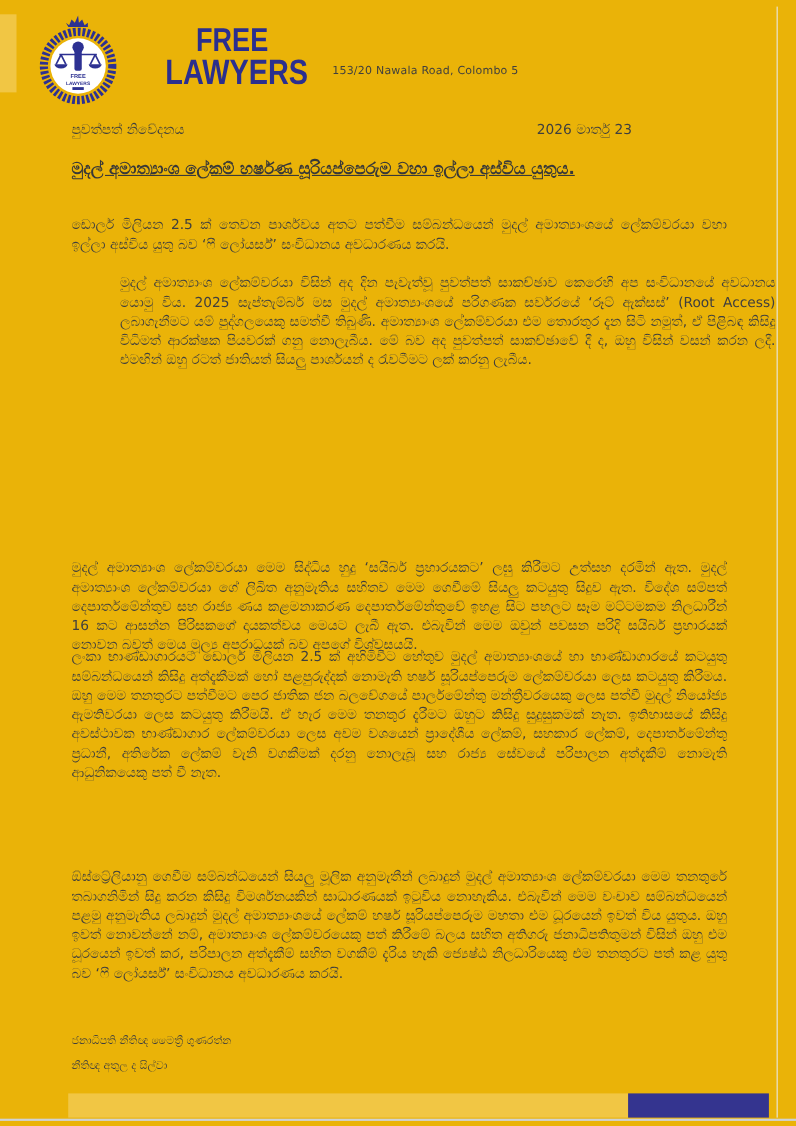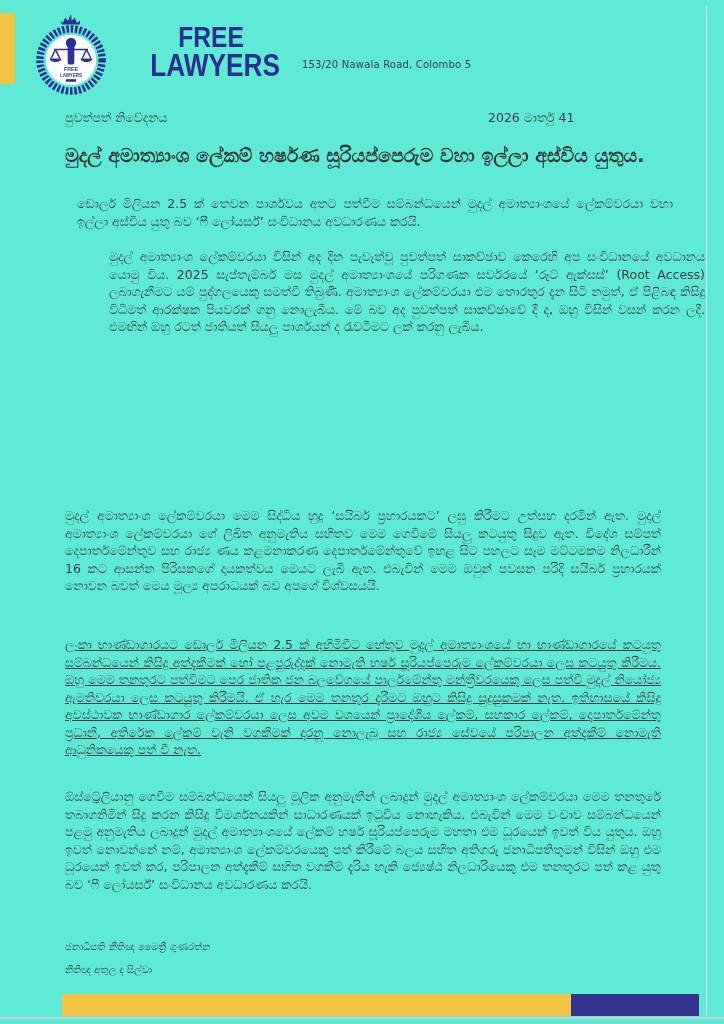--- a/index.html
+++ b/index.html
@@ -2,21 +2,21 @@
 <html><head>
 <meta charset="utf-8">
 <style>
   html,body { margin:0; padding:0; }
   body {
     width:724px; height:1024px; position:relative; overflow:hidden;
     background:#ffffff;
     font-family:"DejaVu Sans", sans-serif;
     -webkit-font-smoothing:antialiased;
   }
-  .page { position:absolute; inset:0; background:#5eead4; }
+  .page { position:absolute; inset:0; background:#eab308; }
 
   
   .edge-right  { position:absolute; left:706px; top:6px;  width:1px;  height:1010px; background:#e9e9e9; }
   .edge-bottom { position:absolute; left:0;     top:1017px; width:724px; height:2px; background:#cfd2d4; }
 
   
   .accent-top-left { position:absolute; left:0; top:13px; width:15px; height:71px; background:#F1C644; }
   .footer-bars { position:absolute; left:62px; top:994px; height:22px; display:flex; }
   .footer-bar-yellow { width:509px; height:22px; background:#F1C644; }
   .footer-bar-blue   { width:128px; height:22px; background:#34348F; }
@@ -28,24 +28,24 @@
   .brand-line { font-family:"Liberation Sans", sans-serif; font-weight:bold; line-height:0.92; }
   .brand-line > span { display:inline-block; transform:scaleX(0.82); transform-origin:center; white-space:nowrap; }
   .brand-line.l1 { font-size:30px; }
   .brand-line.l2 { font-size:32px; }
   .address { margin-left:16px; margin-top:47px; font-size:10px; color:#4d4d4d; letter-spacing:0.2px; }
 
   
   .doc-text { color:#3f3f3f; }
   .meta-row { position:absolute; left:65px; top:110px; width:595px; font-size:12.5px; }
   .doc-date { position:absolute; left:423px; top:0; }
-  .title { position:absolute; left:65px; top:144px; width:595px; font-size:19px; font-weight:bold; color:#383838; }
+  .title { position:absolute; left:65px; top:144px; width:595px; font-size:15px; font-weight:bold; color:#383838;text-decoration:underline; }
   .para { position:absolute; left:65px; width:596px; font-size:12.5px; line-height:17.5px; text-align:justify; margin:0; }
-  .p1 { top:195px;margin-left:12px; } .p2 { top:248px;margin-left:44px; } .p3 { top:392px; }
-  .p4 { top:507px; } .p5 { top:636px;text-decoration:underline; } .p6 { top:788px; }
+  .p1 { top:195px; } .p2 { top:248px;margin-left:44px; } .p3 { top:392px; }
+  .p4 { top:507px; } .p5 { top:588px; } .p6 { top:788px; }
   .signature { position:absolute; left:65px; top:935px; font-size:10px; line-height:23px; }
 </style>
 </head>
 <body>
 
 <div class="page">
 
   <div class="accent-top-left"></div>
 
   <div class="header">
@@ -77,21 +77,21 @@
     <div class="brand">
       <div class="brand-line l1"><span>FREE</span></div>
       <div class="brand-line l2"><span>LAWYERS</span></div>
     </div>
 
     <div class="address doc-text">153/20 Nawala Road, Colombo 5</div>
   </div>
 
   <div class="meta-row doc-text">
     <span>පුවත්පත් නිවේදනය</span>
-    <span class="doc-date">2026 මාර්තු 41</span>
+    <span class="doc-date">2026 මාර්තු 23</span>
   </div>
 
   <div class="title">මුදල් අමාත්‍යාංශ ලේකම් හර්ෂණ සූරියප්පෙරුම වහා ඉල්ලා අස්විය යුතුය.</div>
 
   <p class="para doc-text p1">ඩොලර් මිලියන 2.5 ක් තෙවන පාර්ශවය අතට පත්වීම සම්බන්ධයෙන් මුදල් අමාත්‍යාංශයේ ලේකම්වරයා වහා ඉල්ලා අස්විය යුතු බව ‘ෆී ලෝයර්ස්’ සංවිධානය අවධාරණය කරයි.</p>
   <p class="para doc-text p2">මුදල් අමාත්‍යාංශ ලේකම්වරයා විසින් අද දින පැවැත්වූ පුවත්පත් සාකච්ඡාව කෙරෙහි අප සංවිධානයේ අවධානය යොමු විය.  2025 සැප්තැම්බර් මස මුදල් අමාත්‍යාංශයේ පරිගණක සර්වරයේ ‘රූට් ඇක්සස්’ (Root Access) ලබාගැනීමට යම් පුද්ගලයෙකු සමත්වී තිබුණි.  අමාත්‍යාංශ ලේකම්වරයා එම තොරතුර දැන සිටි නමුත්, ඒ පිළිබඳ කිසිදු විධිමත් ආරක්ෂක පියවරක් ගනු නොලැබීය.  මේ බව අද පුවත්පත් සාකච්ඡාවේ දී ද, ඔහු විසින් වසන් කරන ලදී.  එමඟින් ඔහු රටත් ජාතියත් සියලු පාර්ශයන් ද රැවටීමට ලක් කරනු ලැබීය.</p>
   <p class="para doc-text p4">මුදල් අමාත්‍යාංශ ලේකම්වරයා මෙම සිද්ධිය හුදු ‘සයිබර් ප්‍රහාරයකට’ ලඝු කිරීමට උත්සහ දරමින් ඇත.  මුදල් අමාත්‍යාංශ ලේකම්වරයා ගේ ලිඛිත අනුමැතිය සහිතව මෙම ගෙවීමේ සියලු කටයුතු සිදුව ඇත.  විදේශ සම්පත් දෙපාර්තමේන්තුව සහ රාජ්‍ය ණය කළමනාකරණ දෙපාර්තමේන්තුවේ ඉහළ සිට පහලට සෑම මට්ටමකම නිලධාරීන් 16 කට ආසන්න පිරිසකගේ දායකත්වය මෙයට ලැබී ඇත. එබැවින් මෙම ඔවුන් පවසන පරිදි සයිබර් ප්‍රහාරයක් නොවන බවත් මෙය මූල්‍ය අපරාධයක් බව අපගේ විශ්වසයයි.</p>
   <p class="para doc-text p5">ලංකා භාණ්ඩාගාරයට ඩොලර් මිලියන 2.5 ක් අහිමිවීට හේතුව මුදල් අමාත්‍යාංශයේ හා භාණ්ඩාගාරයේ කටයුතු සම්බන්ධයෙන් කිසිදු අත්දැකීමක් හෝ පළපුරුද්දක් නොමැති හර්ෂ සූරියප්පෙරුම ලේකම්වරයා ලෙස කටයුතු කිරීමය.   ඔහු මෙම තනතුරට පත්වීමට පෙර ජාතික ජන බලවේගයේ පාර්ලමේන්තු මන්ත්‍රීවරයෙකු ලෙස පත්වී මුදල් නියෝජ්‍ය ඇමතිවරයා ලෙස කටයුතු කිරීමයි.  ඒ හැර මෙම තනතුර දැරීමට ඔහුට කිසිදු සුදුසුකමක් නැත. ඉතිහාසයේ කිසිදු අවස්ථාවක භාණ්ඩාගාර ලේකම්වරයා ලෙස අවම වශයෙන් ප්‍රාදේශීය ලේකම්, සහකාර ලේකම්, දෙපාර්තමේන්තු ප්‍රධානී, අතිරේක ලේකම් වැනි වගකීමක් දරනු නොලැබූ සහ රාජ්‍ය සේවයේ පරිපාලන අත්දැකීම් නොමැති ආධුනිකයෙකු පත් වී නැත.</p>
   <p class="para doc-text p6">ඕස්ට්‍රේලියානු ගෙවීම සම්බන්ධයෙන් සියලු මූලික අනුමැතීන් ලබාදුන් මුදල් අමාත්‍යාංශ ලේකම්වරයා මෙම තනතුරේ තබාගනිමින් සිදු කරන කිසිදු විමර්ශනයකින් සාධාරණයක් ඉටුවිය නොහැකිය. එබැවින් මෙම වංචාව සම්බන්ධයෙන් පළමු අනුමැතිය ලබාදුන් මුදල් අමාත්‍යාංශයේ ලේකම් හර්ෂ සූරියප්පෙරුම මහතා එම ධූරයෙන් ඉවත් විය යුතුය.  ඔහු ඉවත් නොවන්නේ නම්, අමාත්‍යාංශ ලේකම්වරයෙකු පත් කිරීමේ බලය සහිත අතිගරු ජනාධිපතිතුමන් විසින් ඔහු එම ධූරයෙන් ඉවත් කර, පරිපාලන අත්දැකීම් සහිත වගකීම් දැරිය හැකි ජ්‍යෙෂ්ඨ නිලධාරියෙකු එම තනතුරට පත් කළ යුතු බව ‘ෆී ලෝයර්ස්’ සංවිධානය අවධාරණය කරයි.</p>
 

